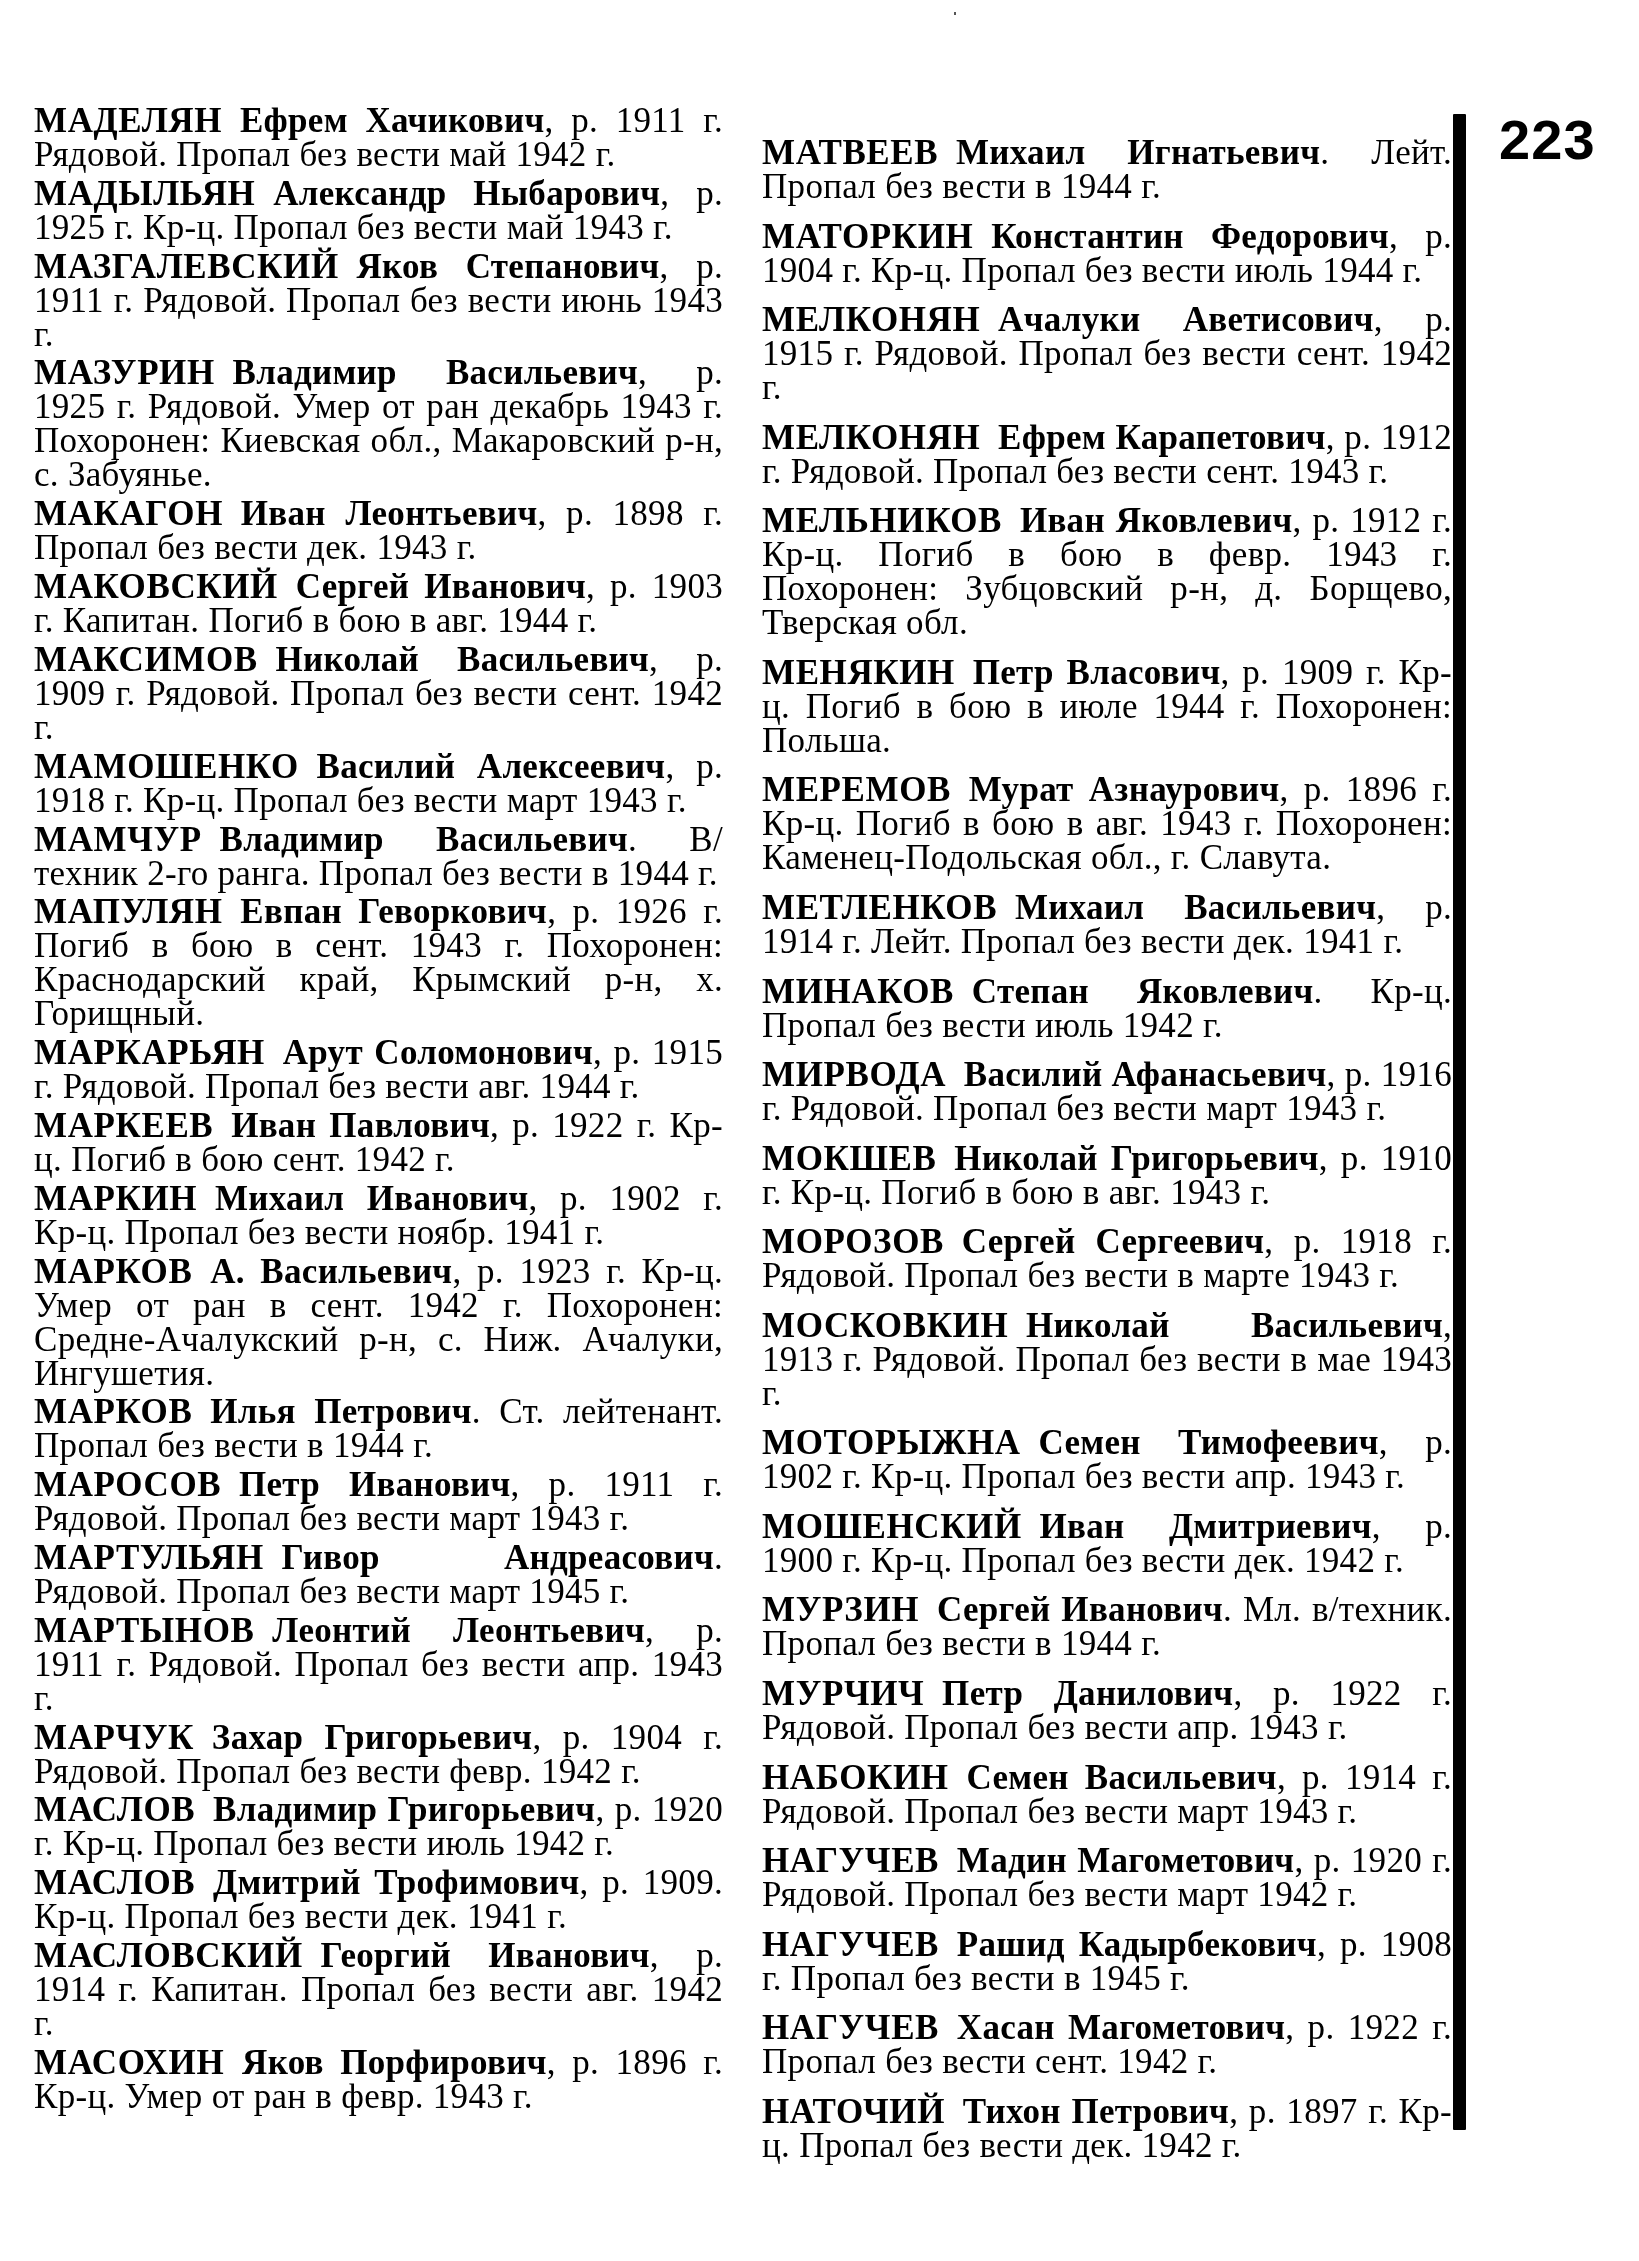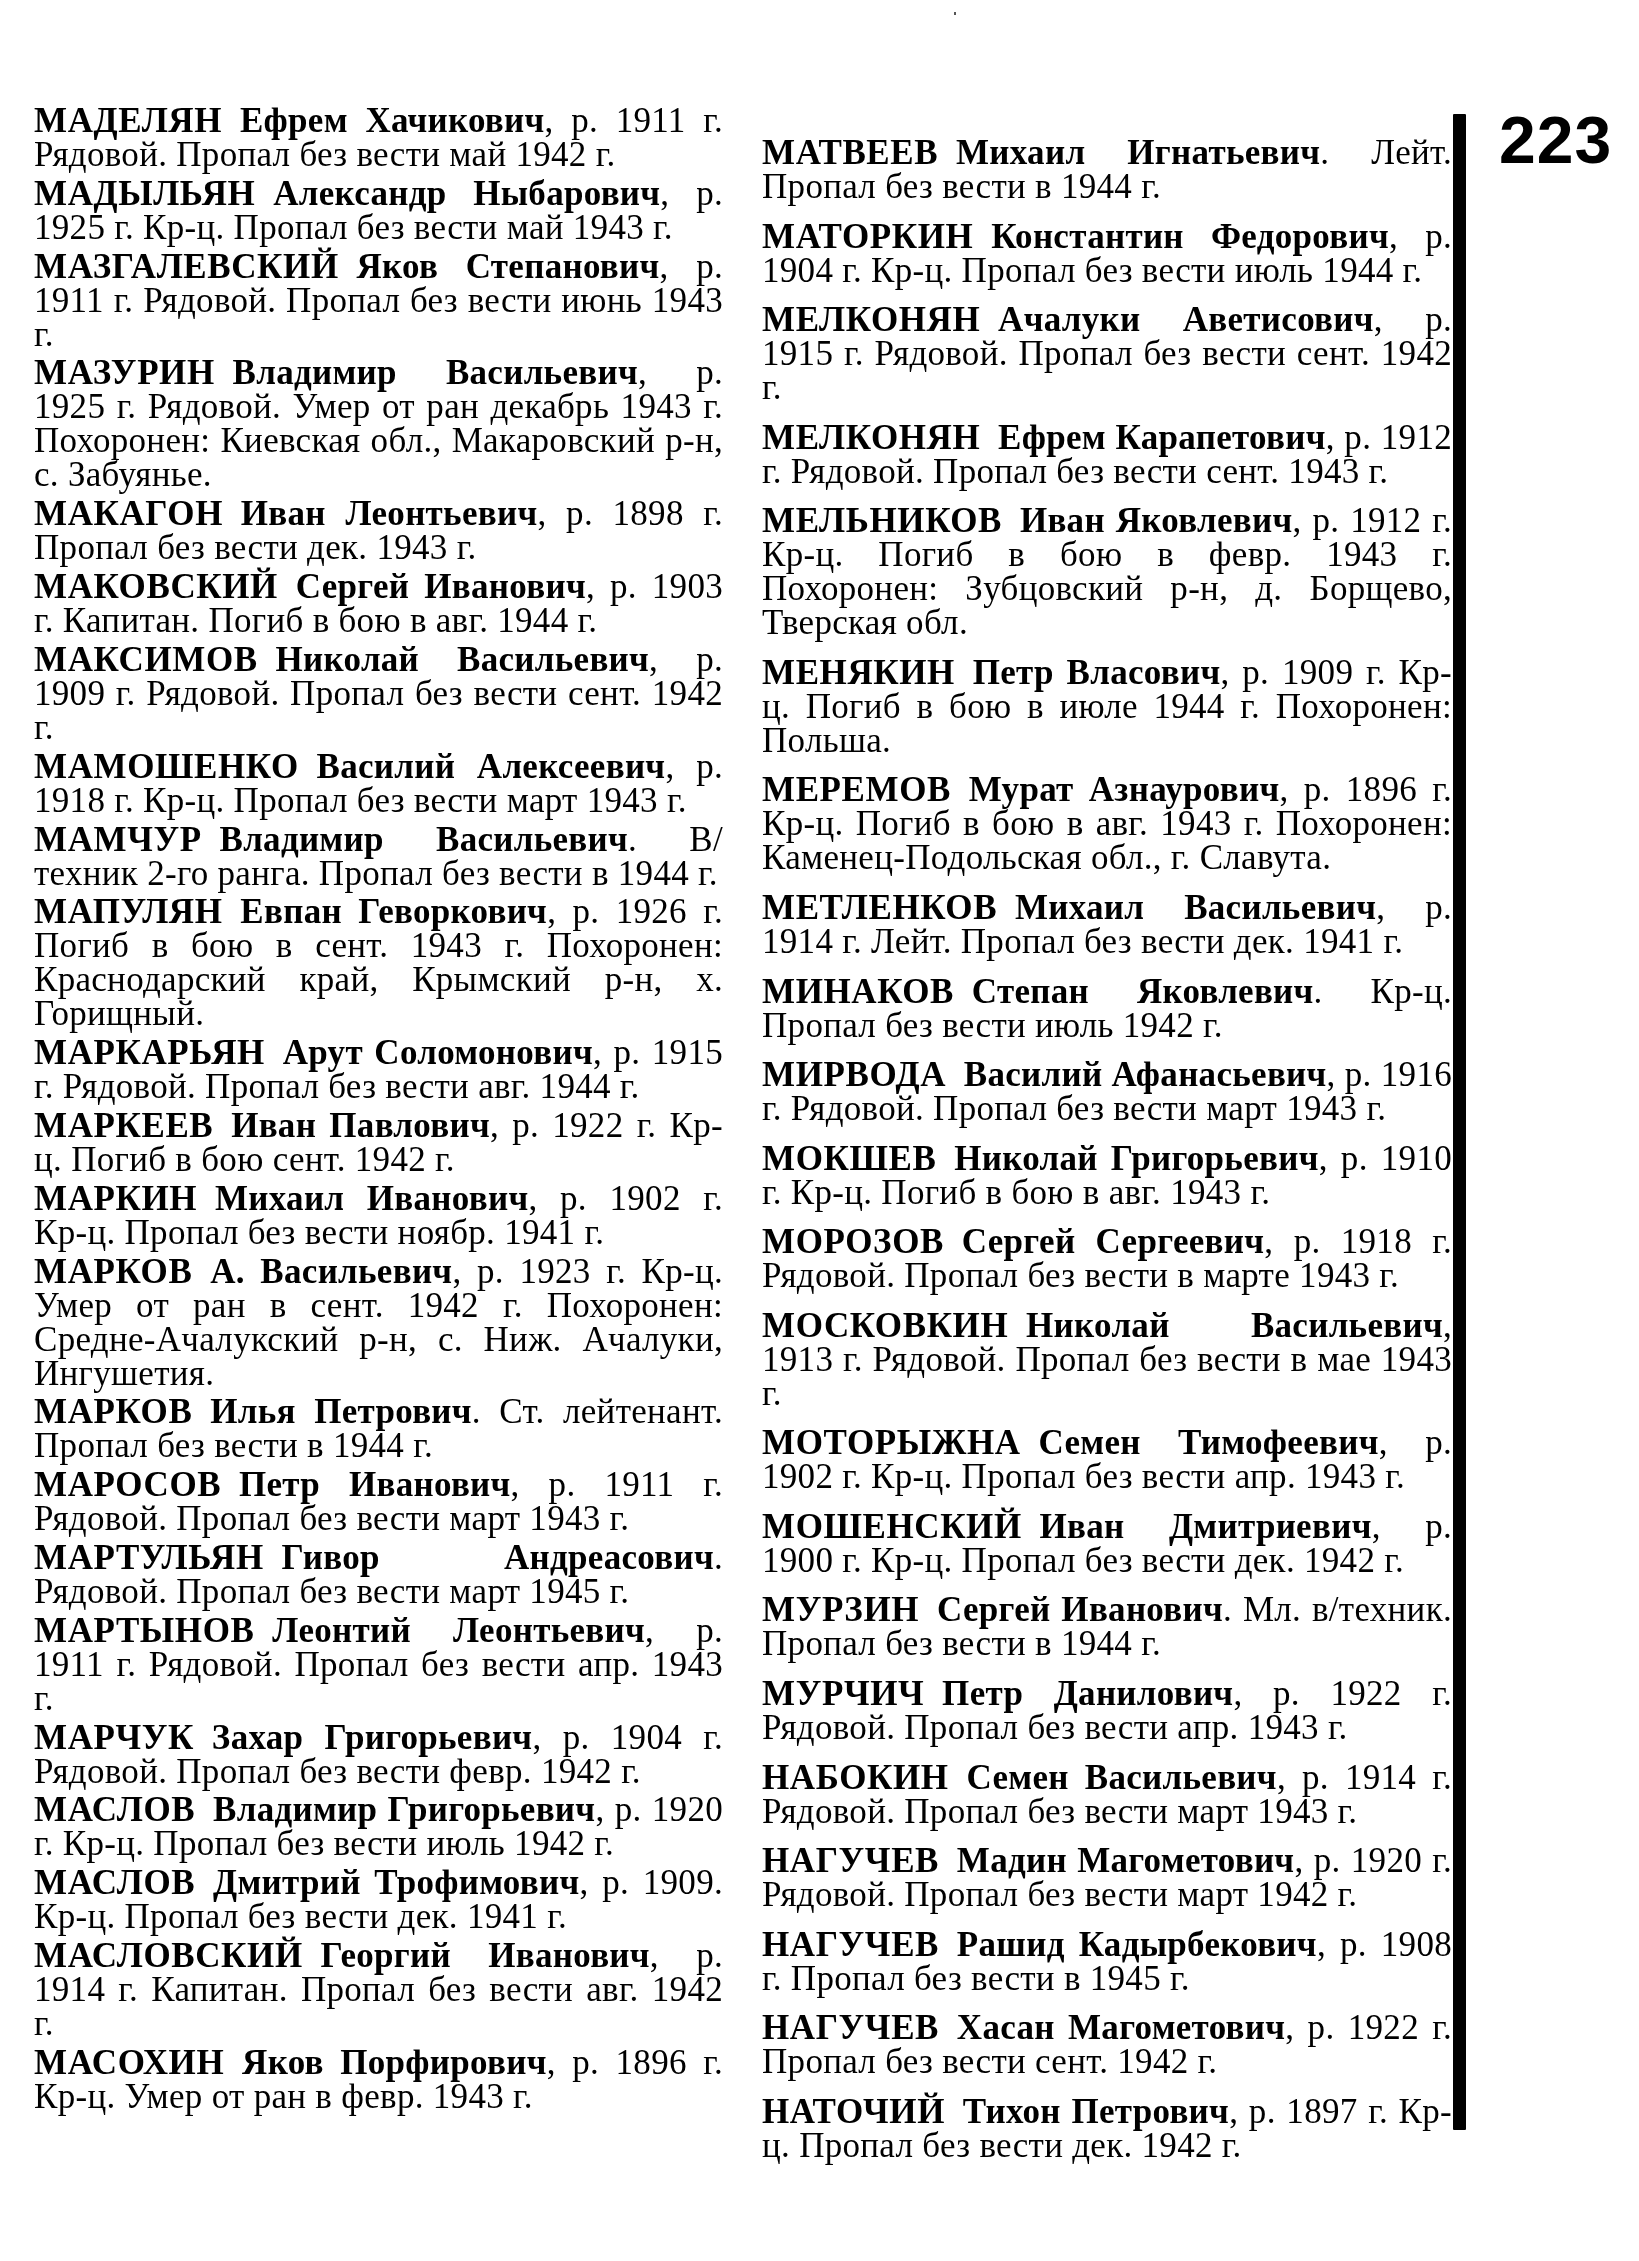--- a/index.html
+++ b/index.html
@@ -19,21 +19,21 @@
   }
   .entry .surname { font-weight: bold; letter-spacing: 0.6px; }
   .entry .given { font-weight: bold; }
   .bar {
     position: absolute; left: 1453px; top: 114px; width: 13.3px; height: 2016px;
     background: #000; border-radius: 1.1px;
   }
   .pagenum {
     position: absolute; left: 1499px; top: 104px;
     font-family: "Liberation Sans", "DejaVu Sans", sans-serif;
-    font-weight: bold; font-size: 66px; line-height: 72px;
+    font-weight: bold; font-size: 56px; line-height: 72px;
     letter-spacing: 1.1px;
   }
   .speck { position: absolute; width: 1.7px; height: 3.3px; background: #555; }
 </style>
 </head>
 <body>
 
 <div class="page">
   <div class="col left" id="col-left">
       <div class="entry"><span class="surname">МАДЕЛЯН</span> <span class="given">Ефрем Хачикович</span><span class="details">, р. 1911 г. Рядовой. Пропал без вести май 1942 г.</span></div>

